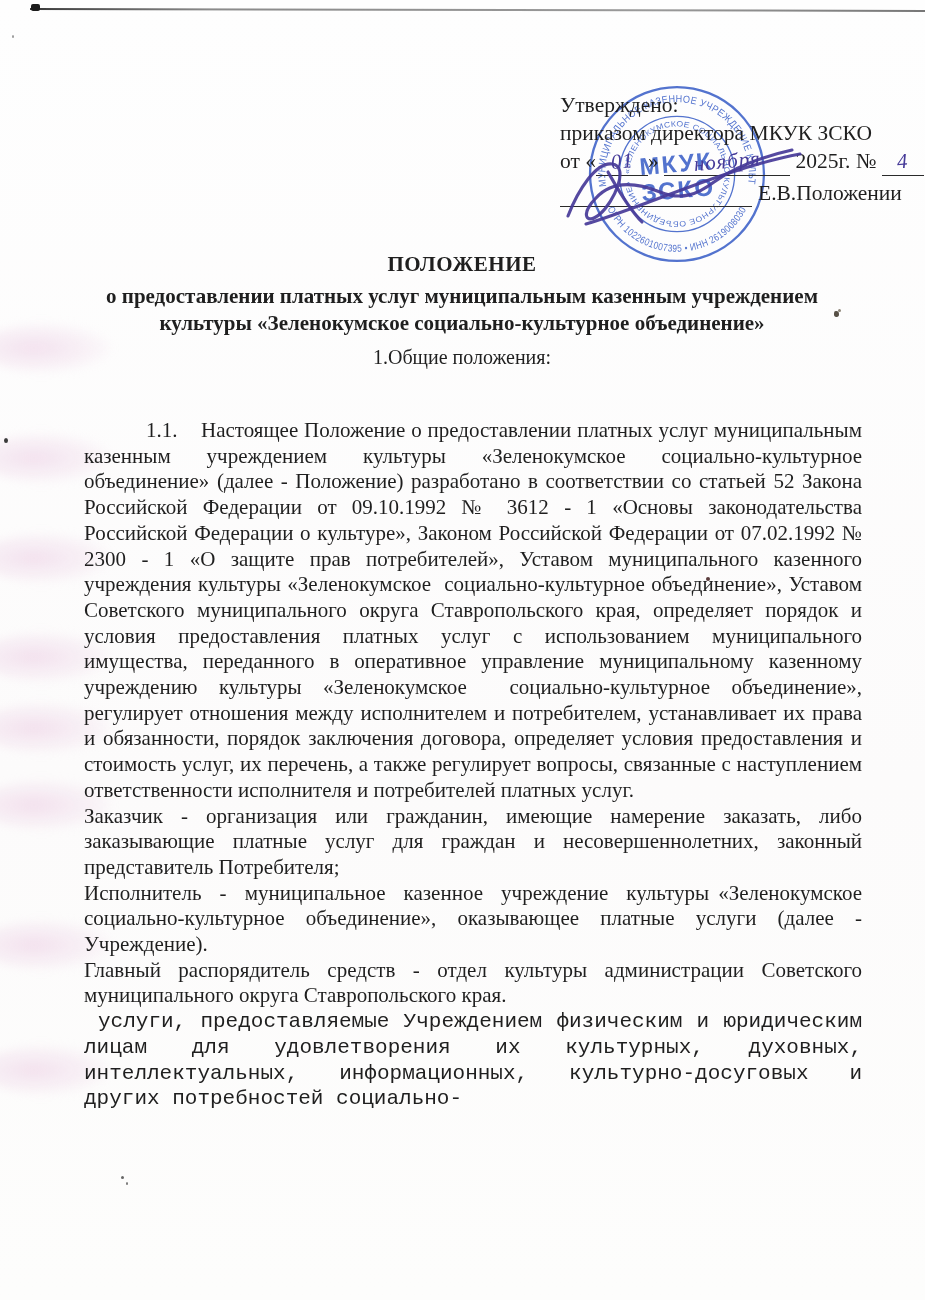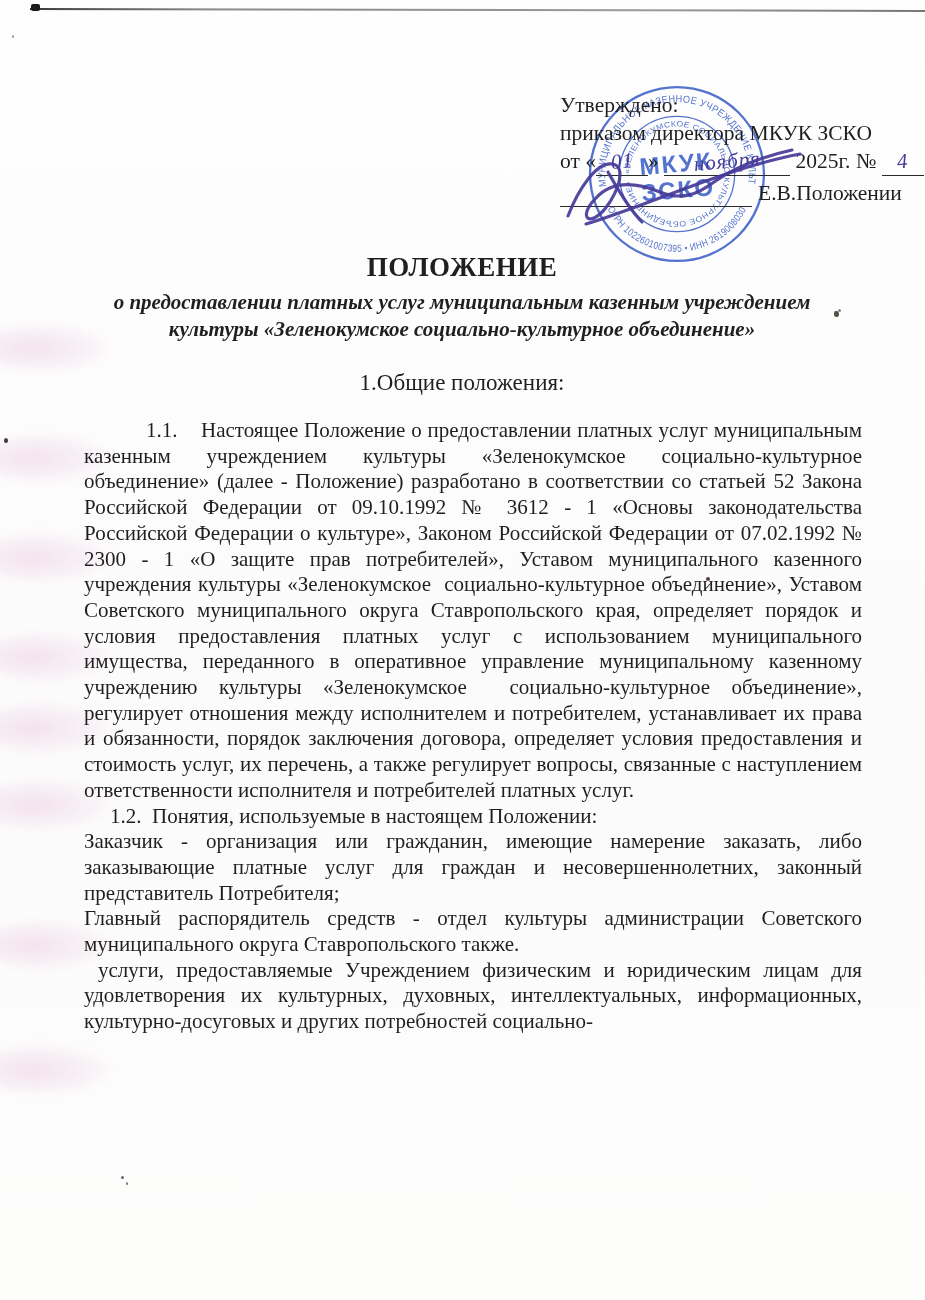--- a/index.html
+++ b/index.html
@@ -47,30 +47,30 @@
   .ring-text{font-size:10px;letter-spacing:0.4px;}
   .ring-text-inner{font-size:7.6px;letter-spacing:0.3px;}
   .stamp-center{font-size:24px;font-weight:bold;letter-spacing:2px;text-anchor:middle;}
 
   
   .signature{position:absolute;left:556px;top:128px;width:270px;height:112px;}
   .signature path{fill:none;stroke:var(--handwriting-ink);stroke-width:3.1;stroke-linecap:round;opacity:0.92;}
 
   
   .title-block{position:absolute;left:72px;top:252px;width:780px;text-align:center;}
-  .doc-title{font-size:27px;font-weight:bold;letter-spacing:0.5px;}
-  .doc-subtitle{font-size:21px;font-weight:bold;line-height:26.5px;margin-top:6px;font-style:italic;}
-  .section-heading{position:absolute;left:72px;top:370px;width:780px;text-align:center;font-size:23px;}
+  .doc-title{font-size:21px;font-weight:bold;letter-spacing:0.5px;}
+  .doc-subtitle{font-size:21px;font-weight:bold;line-height:26.5px;margin-top:6px;}
+  .section-heading{position:absolute;left:72px;top:346px;width:780px;text-align:center;font-size:20px;}
 
   
   .body-text{position:absolute;left:84px;top:418px;width:778px;font-size:21px;line-height:25.7px;text-align:justify;}
   .body-text p{margin:0;}
   .ind-big{text-indent:62px;}
   .ind-sm{text-indent:26px;}
-  .ind-xs{text-indent:14px;}
+  .ind-xs{text-indent:14px;font-family:Liberation Mono, monospace;}
 
   .title-speck{position:absolute;left:834px;top:309px;width:8px;height:10px;}
   .title-speck b{position:absolute;left:0;top:2px;width:5px;height:6px;background:#575046;border-radius:40% 60% 50% 50%;}
   .title-speck i{position:absolute;left:4px;top:0;width:3px;height:3px;background:#8d8578;border-radius:50%;}
 </style>
 </head>
 <body>
 
 <div class="page">
 
@@ -144,19 +144,19 @@
   </div>
   <div class="title-speck">
       <b></b>
       <i></i>
     </div>
 
   <div class="section-heading">1.Общие положения:</div>
 
   <div class="body-text">
     <p class="ind-big">1.1.&nbsp;&nbsp;&nbsp;&nbsp;Настоящее Положение о предоставлении платных услуг муниципальным казенным учреждением культуры «Зеленокумское социально-культурное объединение» (далее - Положение) разработано в соответствии со статьей 52 Закона Российской Федерации от 09.10.1992 № 3612 - 1 «Основы законодательства Российской Федерации о культуре», Законом Российской Федерации от 07.02.1992 № 2300 - 1 «О защите прав потребителей», Уставом муниципального казенного учреждения культуры «Зеленокумское&nbsp; социально-культурное объединение», Уставом Советского муниципального округа Ставропольского края, определяет порядок и условия предоставления платных услуг с использованием муниципального имущества, переданного в оперативное управление муниципальному казенному учреждению культуры «Зеленокумское&nbsp; социально-культурное объединение», регулирует отношения между исполнителем и потребителем, устанавливает их права и обязанности, порядок заключения договора, определяет условия предоставления и стоимость услуг, их перечень, а также регулирует вопросы, связанные с наступлением ответственности исполнителя и потребителей платных услуг.</p>
-    <p class="ind-sm">1.2.&nbsp;&nbsp;Понятия, используемые в настоящем Положении:</p>
     <p>Заказчик - организация или гражданин, имеющие намерение заказать, либо заказывающие платные услуг для граждан и несовершеннолетних, законный представитель Потребителя;</p>
-    <p>Главный распорядитель средств - отдел культуры администрации Советского муниципального округа Ставропольского также.</p>
+    <p>Исполнитель&nbsp; -&nbsp; муниципальное&nbsp; казенное&nbsp; учреждение&nbsp; культуры «Зеленокумское социально-культурное объединение», оказывающее платные услуги (далее - Учреждение).</p>
+    <p>Главный распорядитель средств - отдел культуры администрации Советского муниципального округа Ставропольского края.</p>
     <p class="ind-xs">услуги, предоставляемые Учреждением физическим и юридическим лицам для удовлетворения их культурных, духовных, интеллектуальных, информационных, культурно-досуговых и других потребностей социально-</p>
   </div>
 
 </div>
 
 </body></html>

